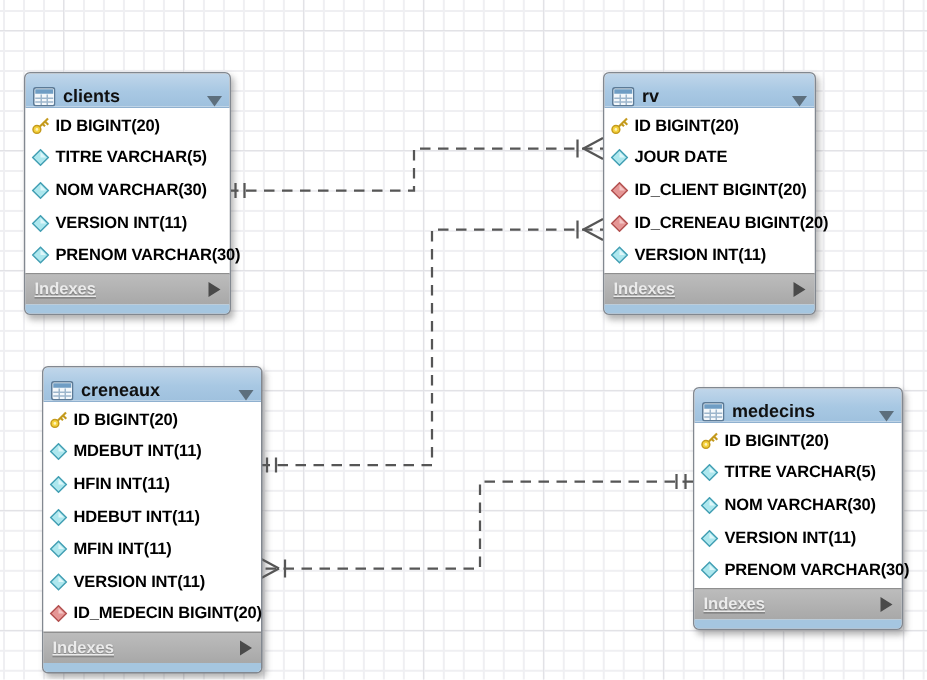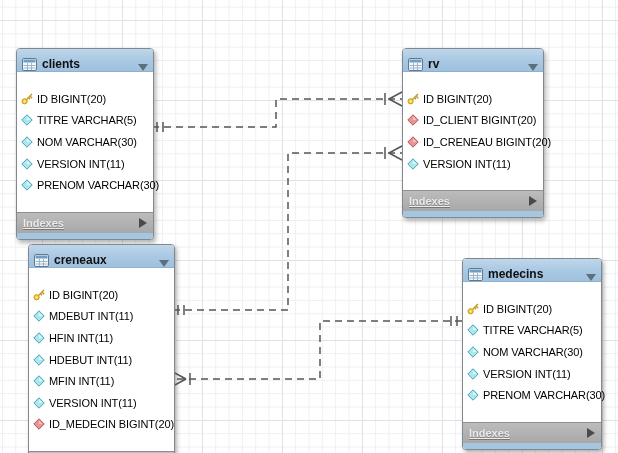--- a/index.html
+++ b/index.html
@@ -51,21 +51,21 @@
   }
   .t-icon { display: inline-flex; margin-right: 5px; }
   .t-title { font-weight: bold; font-size: 12px; color: #101010; white-space: nowrap; }
   .t-collapse {
     margin-left: auto;
     width: 0; height: 0;
     border-left: 5px solid transparent;
     border-right: 5px solid transparent;
     border-top: 7px solid #5d6f7d;
   }
-  .t-rows { background: #ffffff; padding: 16px 0; }
+  .t-rows { background: #ffffff; padding: 1px 0; font-weight: bold; }
   .t-row {
     display: flex;
     align-items: center;
     height: 21.6px;
     padding: 0 2px 0 4px;
     white-space: nowrap;
   }
   .c-icon { display: inline-flex; width: 13px; margin-right: 3px; flex: 0 0 13px; }
   .c-text { font-size: 11px; color: #000; letter-spacing: -0.1px; }
   .t-footer {
@@ -225,20 +225,29 @@
               </g>
               <circle cx="3.6" cy="9.3" r="2.6" fill="#f5d23c" stroke="#c49a1d" stroke-width="1"></circle>
               <circle cx="3.6" cy="9.3" r="0.9" fill="#fdf3c2"></circle>
             </svg>
           </span>
           <span class="c-text">ID BIGINT(20)</span>
         </div>
         <div class="t-row">
           <span class="c-icon">
             <svg width="12" height="12" viewBox="0 0 12 12">
+              <path d="M6 0.8 L11.2 6 L6 11.2 L0.8 6 Z" fill="#ade7ee" stroke="#44a0b4" stroke-width="1"></path>
+              <path d="M6 2.4 L9.6 6 L6 6 Z" fill="#dff7fa"></path>
+            </svg>
+          </span>
+          <span class="c-text">JOUR DATE</span>
+        </div>
+        <div class="t-row">
+          <span class="c-icon">
+            <svg width="12" height="12" viewBox="0 0 12 12">
               <path d="M6 0.8 L11.2 6 L6 11.2 L0.8 6 Z" fill="#e59695" stroke="#b35251" stroke-width="1"></path>
               <path d="M6 2.4 L9.6 6 L6 6 Z" fill="#f3c6c5"></path>
             </svg>
           </span>
           <span class="c-text">ID_CLIENT BIGINT(20)</span>
         </div>
         <div class="t-row">
           <span class="c-icon">
             <svg width="12" height="12" viewBox="0 0 12 12">
               <path d="M6 0.8 L11.2 6 L6 11.2 L0.8 6 Z" fill="#e59695" stroke="#b35251" stroke-width="1"></path>

